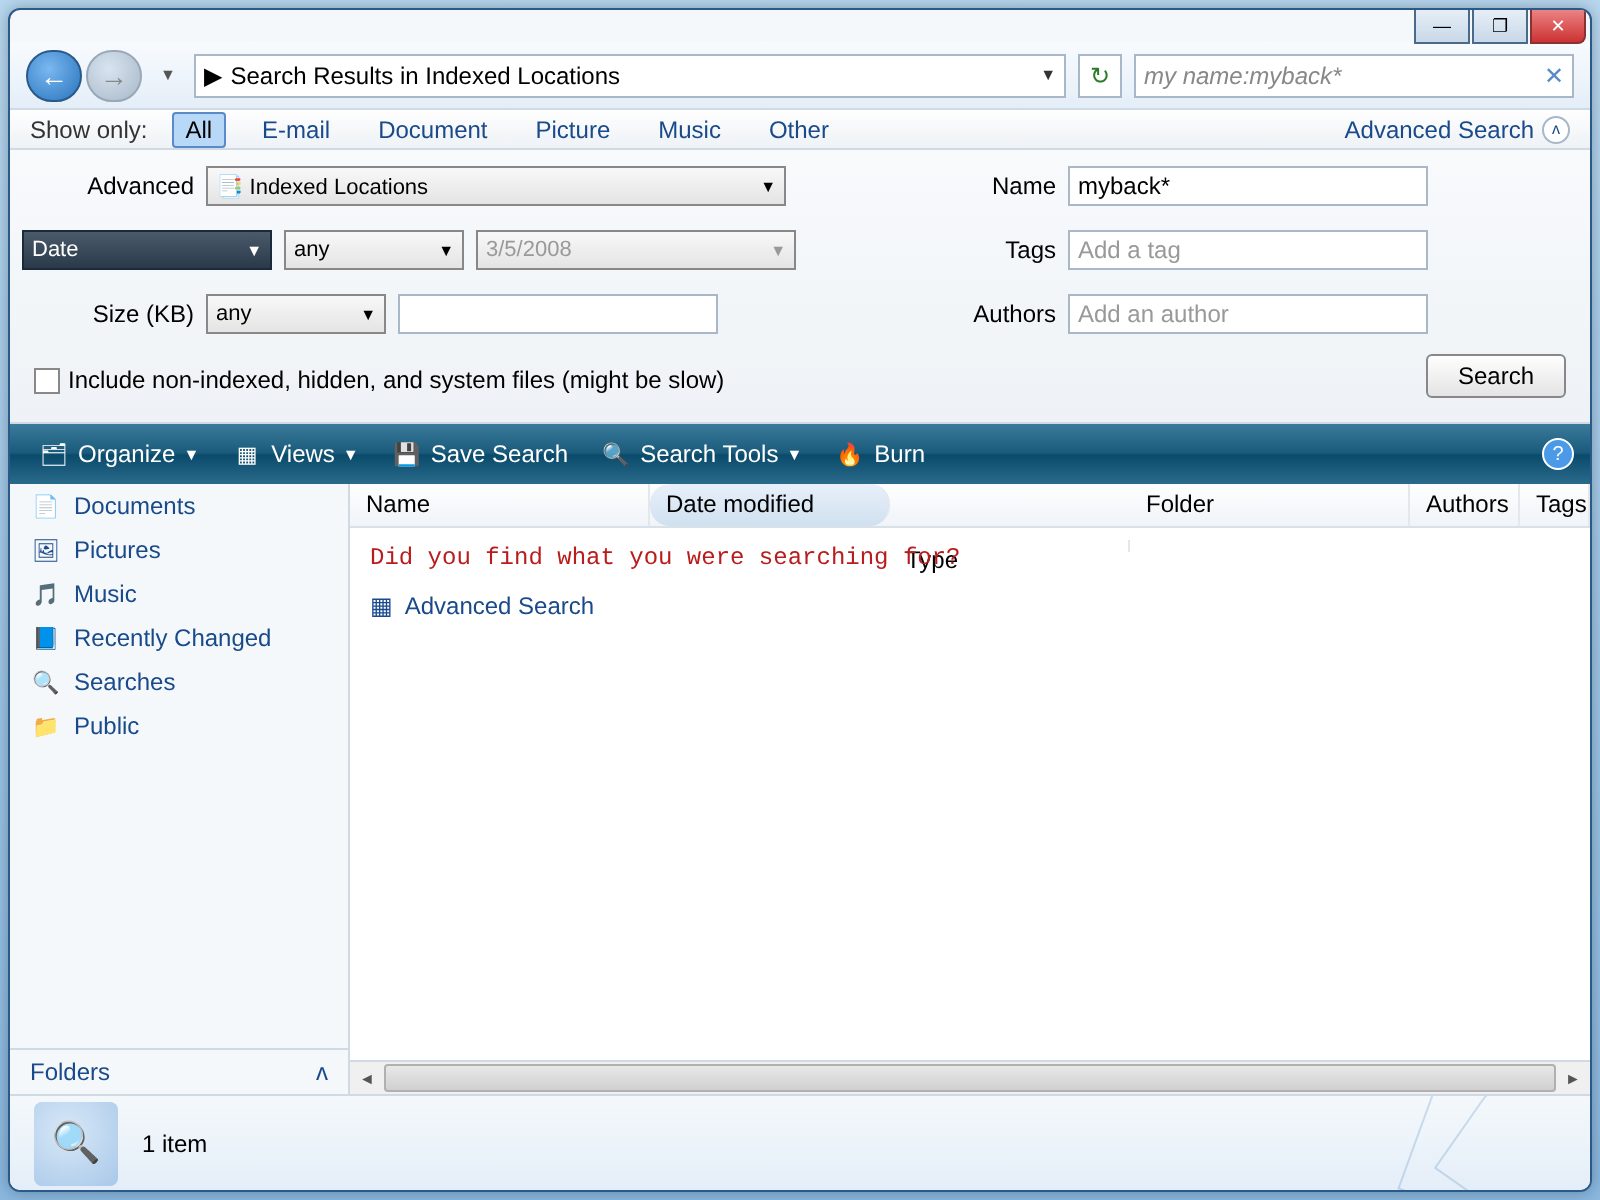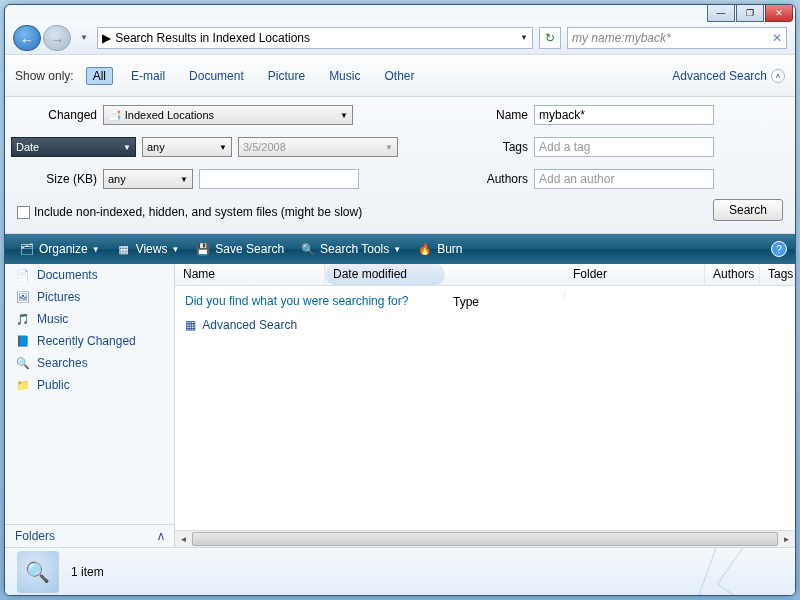--- a/index.html
+++ b/index.html
@@ -11,21 +11,21 @@
 .navbar { height: 34px; background: linear-gradient(to bottom, #f8fbfe, #e4eef8); border-bottom: 1px solid #d0dae4; display: flex; align-items: center; padding: 4px 8px; gap: 6px; margin-top: 16px; }
 .navbtns { display: flex; gap: 2px; }
 .navbtn { width: 28px; height: 26px; border-radius: 13px; background: radial-gradient(circle at 40% 35%, #7ab8f0, #2873bd); border: 1px solid #2a5a8a; display: flex; align-items: center; justify-content: center; color: #fff; font-size: 14px; cursor: pointer; }
 .navbtn.fwd { background: radial-gradient(circle at 40% 35%, #d8e4f0, #a8b8c8); border-color: #98a8b8; color: #888; }
 .navdrop { width: 14px; height: 26px; display: flex; align-items: center; justify-content: center; font-size: 8px; color: #555; cursor: pointer; }
 .breadcrumb { flex: 1; height: 22px; background: #fff; border: 1px solid #a8b8c8; display: flex; align-items: center; padding: 0 4px; font-size: 12px; gap: 4px; }
 .breadcrumb .drop { margin-left: auto; font-size: 8px; color: #333; }
 .refresh { width: 22px; height: 22px; border: 1px solid #a8b8c8; background: #fff; display: flex; align-items: center; justify-content: center; color: #2a7a2a; font-size: 12px; cursor: pointer; }
 .searchbox { width: 220px; height: 22px; background: #fff; border: 1px solid #a8b8c8; display: flex; align-items: center; padding: 0 4px; font-size: 12px; font-style: italic; color: #888; }
 .searchbox .x { margin-left: auto; font-style: normal; color: #5a8ac8; cursor: pointer; }
-.filterbar { height: 42px; background: linear-gradient(to bottom, #fefefe, #eef2f6); border-bottom: 1px solid #d0dae4; display: flex; align-items: center; padding: 0 10px; font-size: 12px; gap: 12px; }
+.filterbar { height: 20px; background: linear-gradient(to bottom, #fefefe, #eef2f6); border-bottom: 1px solid #d0dae4; display: flex; align-items: center; padding: 0 10px; font-size: 12px; gap: 12px; }
 .filterbar .lbl { color: #333; }
 .filterbar .tab { color: #1a4a8a; cursor: pointer; padding: 1px 6px; }
 .filterbar .tab.active { background: #b8d8f8; border: 1px solid #5a8ac8; border-radius: 2px; color: #000; }
 .filterbar .adv { margin-left: auto; display: flex; align-items: center; gap: 4px; color: #1a4a8a; cursor: pointer; }
 .filterbar .chev { width: 14px; height: 14px; border: 1px solid #a8b8c8; border-radius: 7px; background: #fff; display: flex; align-items: center; justify-content: center; font-size: 8px; }
 .advpanel { background: linear-gradient(to bottom, #f8fafc, #eef2f6); border-bottom: 1px solid #d0dae4; padding: 8px 12px 12px; font-size: 12px; }
 .advrow { display: flex; align-items: center; margin-bottom: 6px; gap: 6px; }
 .advleft { display: flex; flex-direction: column; gap: 6px; }
 .advright { display: flex; flex-direction: column; gap: 6px; }
 .advgrid { display: flex; gap: 80px; }
@@ -52,21 +52,21 @@
 .favlink { display: flex; align-items: center; gap: 6px; padding: 3px 0; color: #1a4a8a; cursor: pointer; }
 .favicon { width: 16px; height: 16px; display: flex; align-items: center; justify-content: center; font-size: 11px; }
 .foldersbar { margin-top: auto; border-top: 1px solid #d0dae4; padding: 4px 10px; display: flex; align-items: center; justify-content: space-between; color: #1a4a8a; cursor: pointer; }
 .main { flex: 1; background: #fff; display: flex; flex-direction: column; overflow: hidden; }
 .colheaders { height: 22px; background: linear-gradient(to bottom, #fefefe, #f0f4f8); border-bottom: 1px solid #d8e0e8; display: flex; font-size: 12px; }
 .colh { padding: 3px 8px; border-right: 1px solid #e4e8ec; }
 .colh.active { background: linear-gradient(to bottom, #e8f0fa, #d0e0f0); border-radius: 10px; }
 .filerow { height: 22px; display: flex; align-items: center; font-size: 12px; padding: 0; }
 .filecell { padding: 0 8px; overflow: hidden; white-space: nowrap; text-overflow: ellipsis; }
 .fileicon { width: 16px; height: 16px; display: inline-flex; align-items: center; justify-content: center; margin-right: 4px; font-size: 11px; }
-.prompt { padding: 8px 10px; font-size: 12px; color: #0369a1; }
+.prompt { padding: 8px 10px; font-size: 12px; color: #b91c1c; font-family: Liberation Mono, monospace; }
 .advlink { display: flex; align-items: center; gap: 6px; padding: 2px 10px; color: #1a4a8a; font-size: 12px; cursor: pointer; }
 .hscroll { height: 17px; border-top: 1px solid #d0dae4; background: #f0f0f0; position: relative; }
 .hscroll .thumb { position: absolute; left: 17px; right: 17px; top: 1px; bottom: 1px; background: linear-gradient(to bottom, #e8e8e8, #d0d0d0); border: 1px solid #b0b0b0; border-radius: 2px; }
 .hscroll .ar { position: absolute; top: 0; bottom: 0; width: 17px; display: flex; align-items: center; justify-content: center; font-size: 8px; color: #555; }
 .hscroll .ar.l { left: 0; } .hscroll .ar.r { right: 0; }
 .statusbar { height: 48px; background: linear-gradient(to bottom, #f4f8fb, #e4eef8); border-top: 1px solid #d0dae4; display: flex; align-items: center; padding: 0 12px; gap: 12px; font-size: 12px; position: relative; overflow: hidden; }
 .statusicon { width: 42px; height: 42px; background: radial-gradient(circle at 40% 35%, #d8e8f8, #a8c8e8); border-radius: 4px; display: flex; align-items: center; justify-content: center; font-size: 20px; color: #4a7aaa; }
 .decor { position: absolute; right: 0; bottom: 0; width: 120px; height: 60px; opacity: 0.3; }
 .decor::before, .decor::after { content: ""; position: absolute; right: -20px; bottom: -20px; width: 100px; height: 100px; border: 1px solid #6a9aca; border-radius: 50% 0; transform: rotate(20deg); }
 .decor::after { width: 80px; height: 80px; transform: rotate(35deg); }
@@ -110,22 +110,22 @@
     <span class="adv">
       <span>Advanced Search</span>
       <span class="chev">ʌ</span>
     </span>
   </div>
 
   <div class="advpanel">
     <div class="advgrid">
       <div class="advleft">
         <div class="advrow">
-          <span class="advlbl">Changed</span>
-          <div class="select" style="width:250px">
+          <span class="advlbl">Advanced</span>
+          <div class="select" style="width:290px">
               <span>📑 <span>Indexed Locations</span></span>
               <span class="arr">▼</span>
             </div>
         </div>
         <div class="advrow">
           <div class="select dark" style="width:125px;margin-left:-6px">
               <span>Date</span>
               <span class="arr">▼</span>
             </div>
           <div class="select" style="width:90px">

